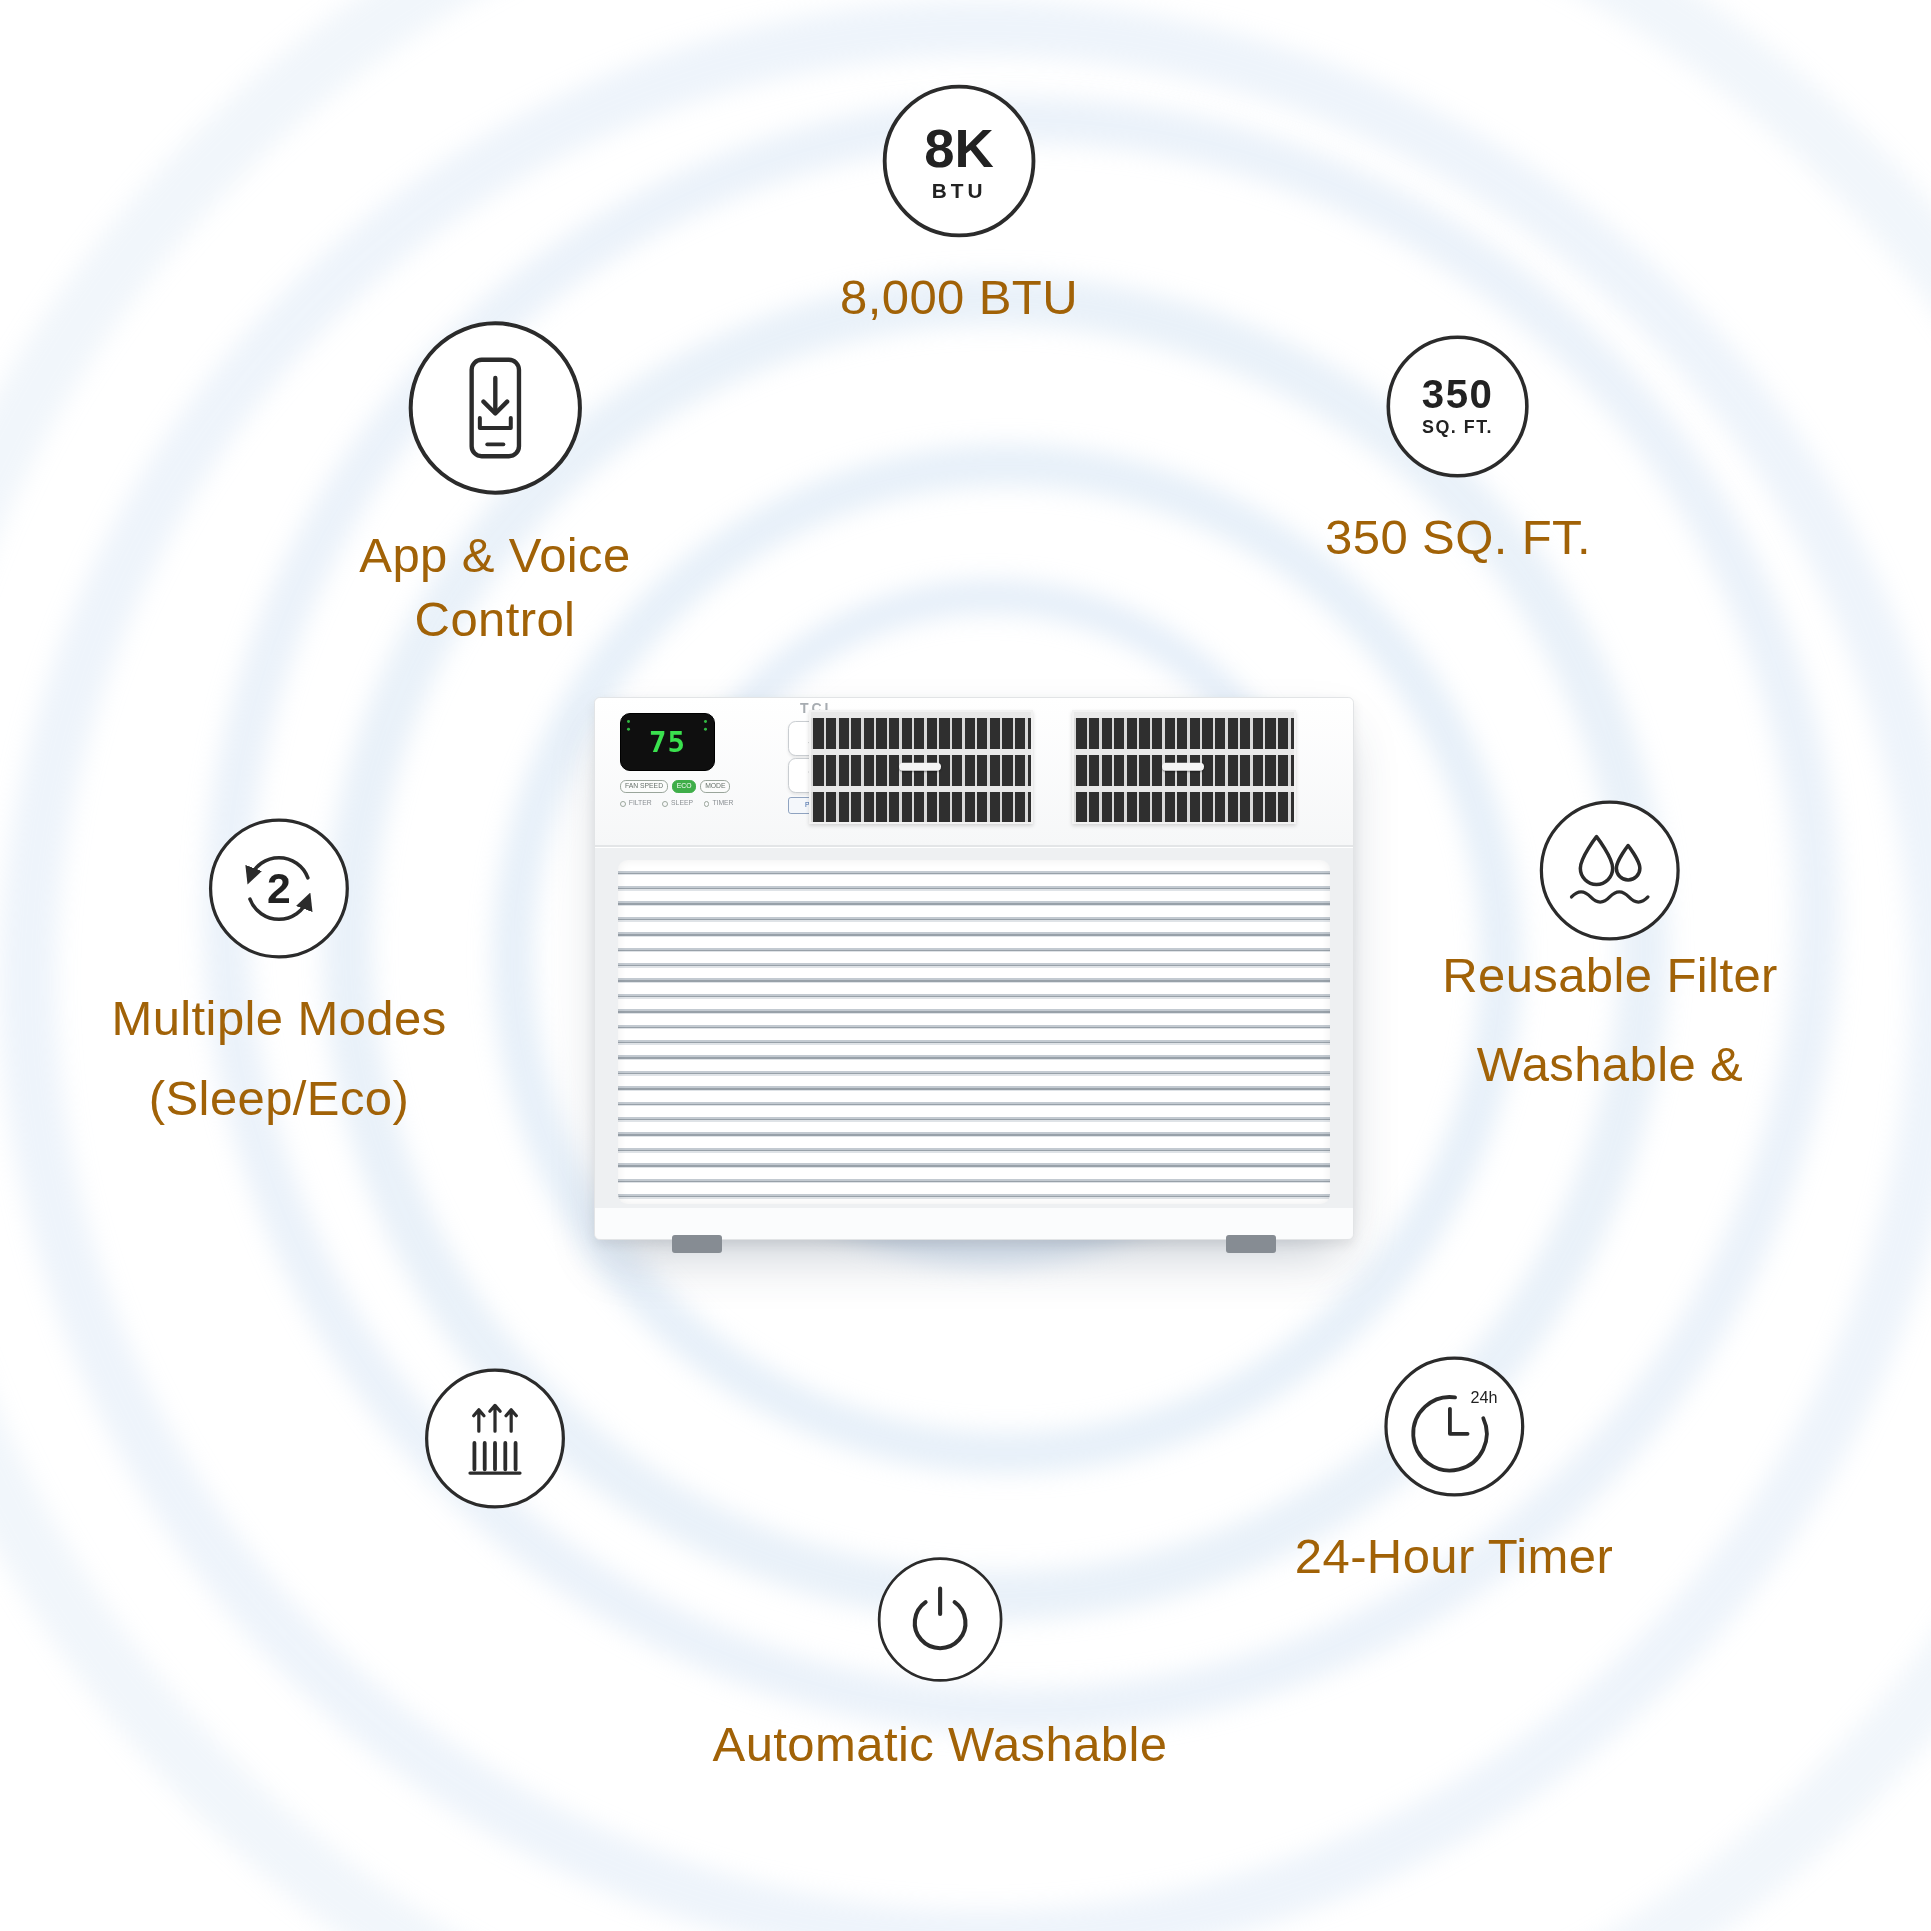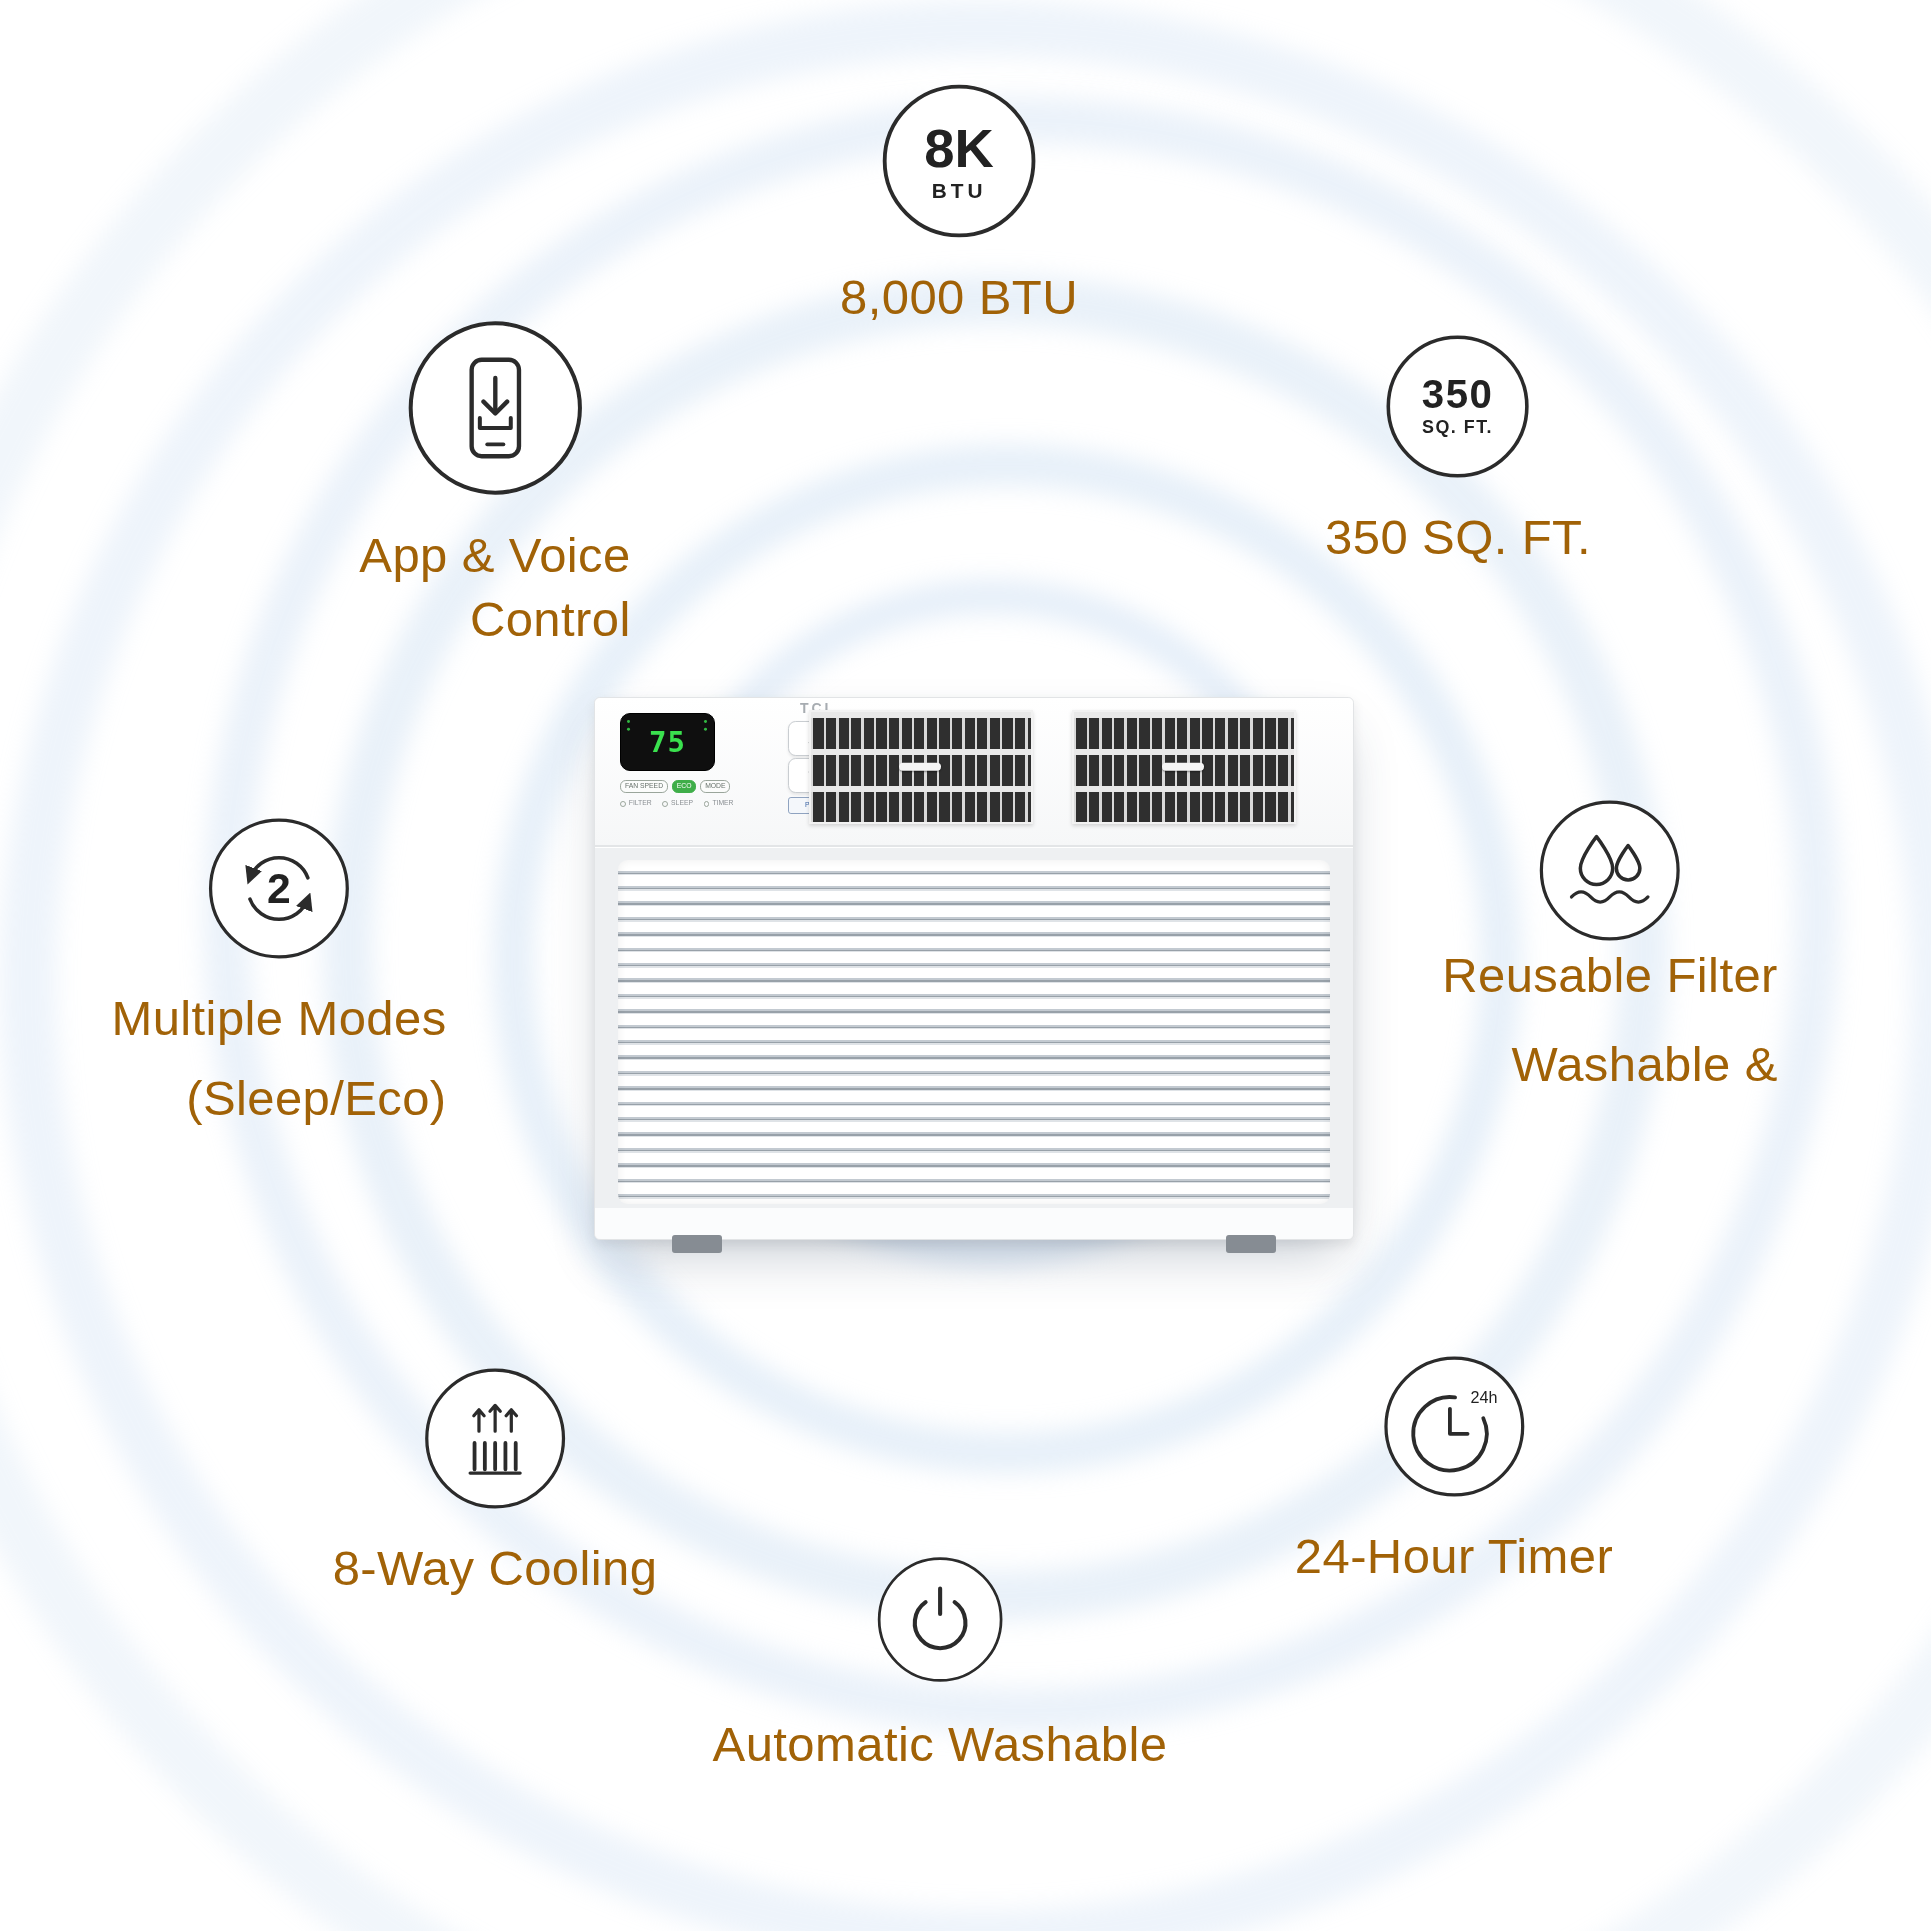--- a/index.html
+++ b/index.html
@@ -5,21 +5,21 @@
   html,body{margin:0;padding:0;}
   body{
     width:1931px;height:1931px;position:relative;overflow:hidden;
     background:#ffffff;
     font-family:"Liberation Sans", sans-serif;
     color:#2d2f31;
   }
   
   .ring{position:absolute;border-radius:50%;border-style:solid;border-color:rgba(177,206,235,.32);filter:blur(11.6px);}
   
-  .feat{position:absolute;transform:translateX(-50%);text-align:right;z-index:3;}
+  .feat{position:absolute;transform:translateX(-50%);text-align:center;z-index:3;}
   .feat svg{display:block;margin:0 auto;}
   .feat-label{font-size:49px;color:#a16207;letter-spacing:0.4px;line-height:1.3;margin-top:25px;white-space:nowrap;}
   .icon-stroke{fill:none;stroke:#2b2b2b;stroke-linecap:round;stroke-linejoin:round;}
   .badge-fill{fill:#ffffff;stroke:#2b2b2b;}
   .badge-text{fill:#222;font-family:"Liberation Sans",sans-serif;}
   
   .ac{position:absolute;z-index:4;background:#ffffff;border:1px solid #e2e4e6;border-radius:5.8px;
       box-shadow:0 25px 53px -13.5px rgba(40,60,90,.28), 0 4.8px 11.6px rgba(0,0,0,.08);}
   .ac-top{position:relative;height:147px;background:linear-gradient(180deg,#ffffff,#f6f7f8);
       border-bottom:2.9px solid #e3e5e7;border-radius:5.8px 5.8px 0 0;}
@@ -129,21 +129,20 @@
 
 <div class="feat" style="left:495px;top:1365px;">
   <svg width="147" height="147" viewBox="0 0 100 100">
     <circle class="badge-fill" cx="50" cy="50" r="46.5" stroke-width="2.2"></circle>
     <path class="icon-stroke" d="M39 45 V31 M35.5 34.5 L39 30.5 L42.5 34.5" stroke-width="2.2"></path>
     <path class="icon-stroke" d="M50 45 V28 M46.5 31.5 L50 27.5 L53.5 31.5" stroke-width="2.2"></path>
     <path class="icon-stroke" d="M61 45 V31 M57.5 34.5 L61 30.5 L64.5 34.5" stroke-width="2.2"></path>
     <path class="icon-stroke" d="M36 53 V71 M43 53 V71 M50 53 V71 M57 53 V71 M64 53 V71" stroke-width="2.6"></path>
     <path class="icon-stroke" d="M33 73.5 H67" stroke-width="2.2"></path>
   </svg>
-  <div class="feat-label">8-Way Cooling</div>
 </div>
 
 <div class="feat" style="left:1454px;top:1353px;">
   <svg width="147" height="147" viewBox="0 0 100 100">
     <circle class="badge-fill" cx="50" cy="50" r="46.5" stroke-width="2.2"></circle>
     <path class="icon-stroke" d="M69.7 44.4 A25 25 0 1 1 50.5 30.2" stroke-width="2.6"></path>
     <path class="icon-stroke" d="M47 55 V38 M47 55 H59" stroke-width="2.6"></path>
     <text class="badge-text" x="61" y="34" text-anchor="start" font-size="11" font-weight="500">24h</text>
   </svg>
   <div class="feat-label">24-Hour Timer</div>

